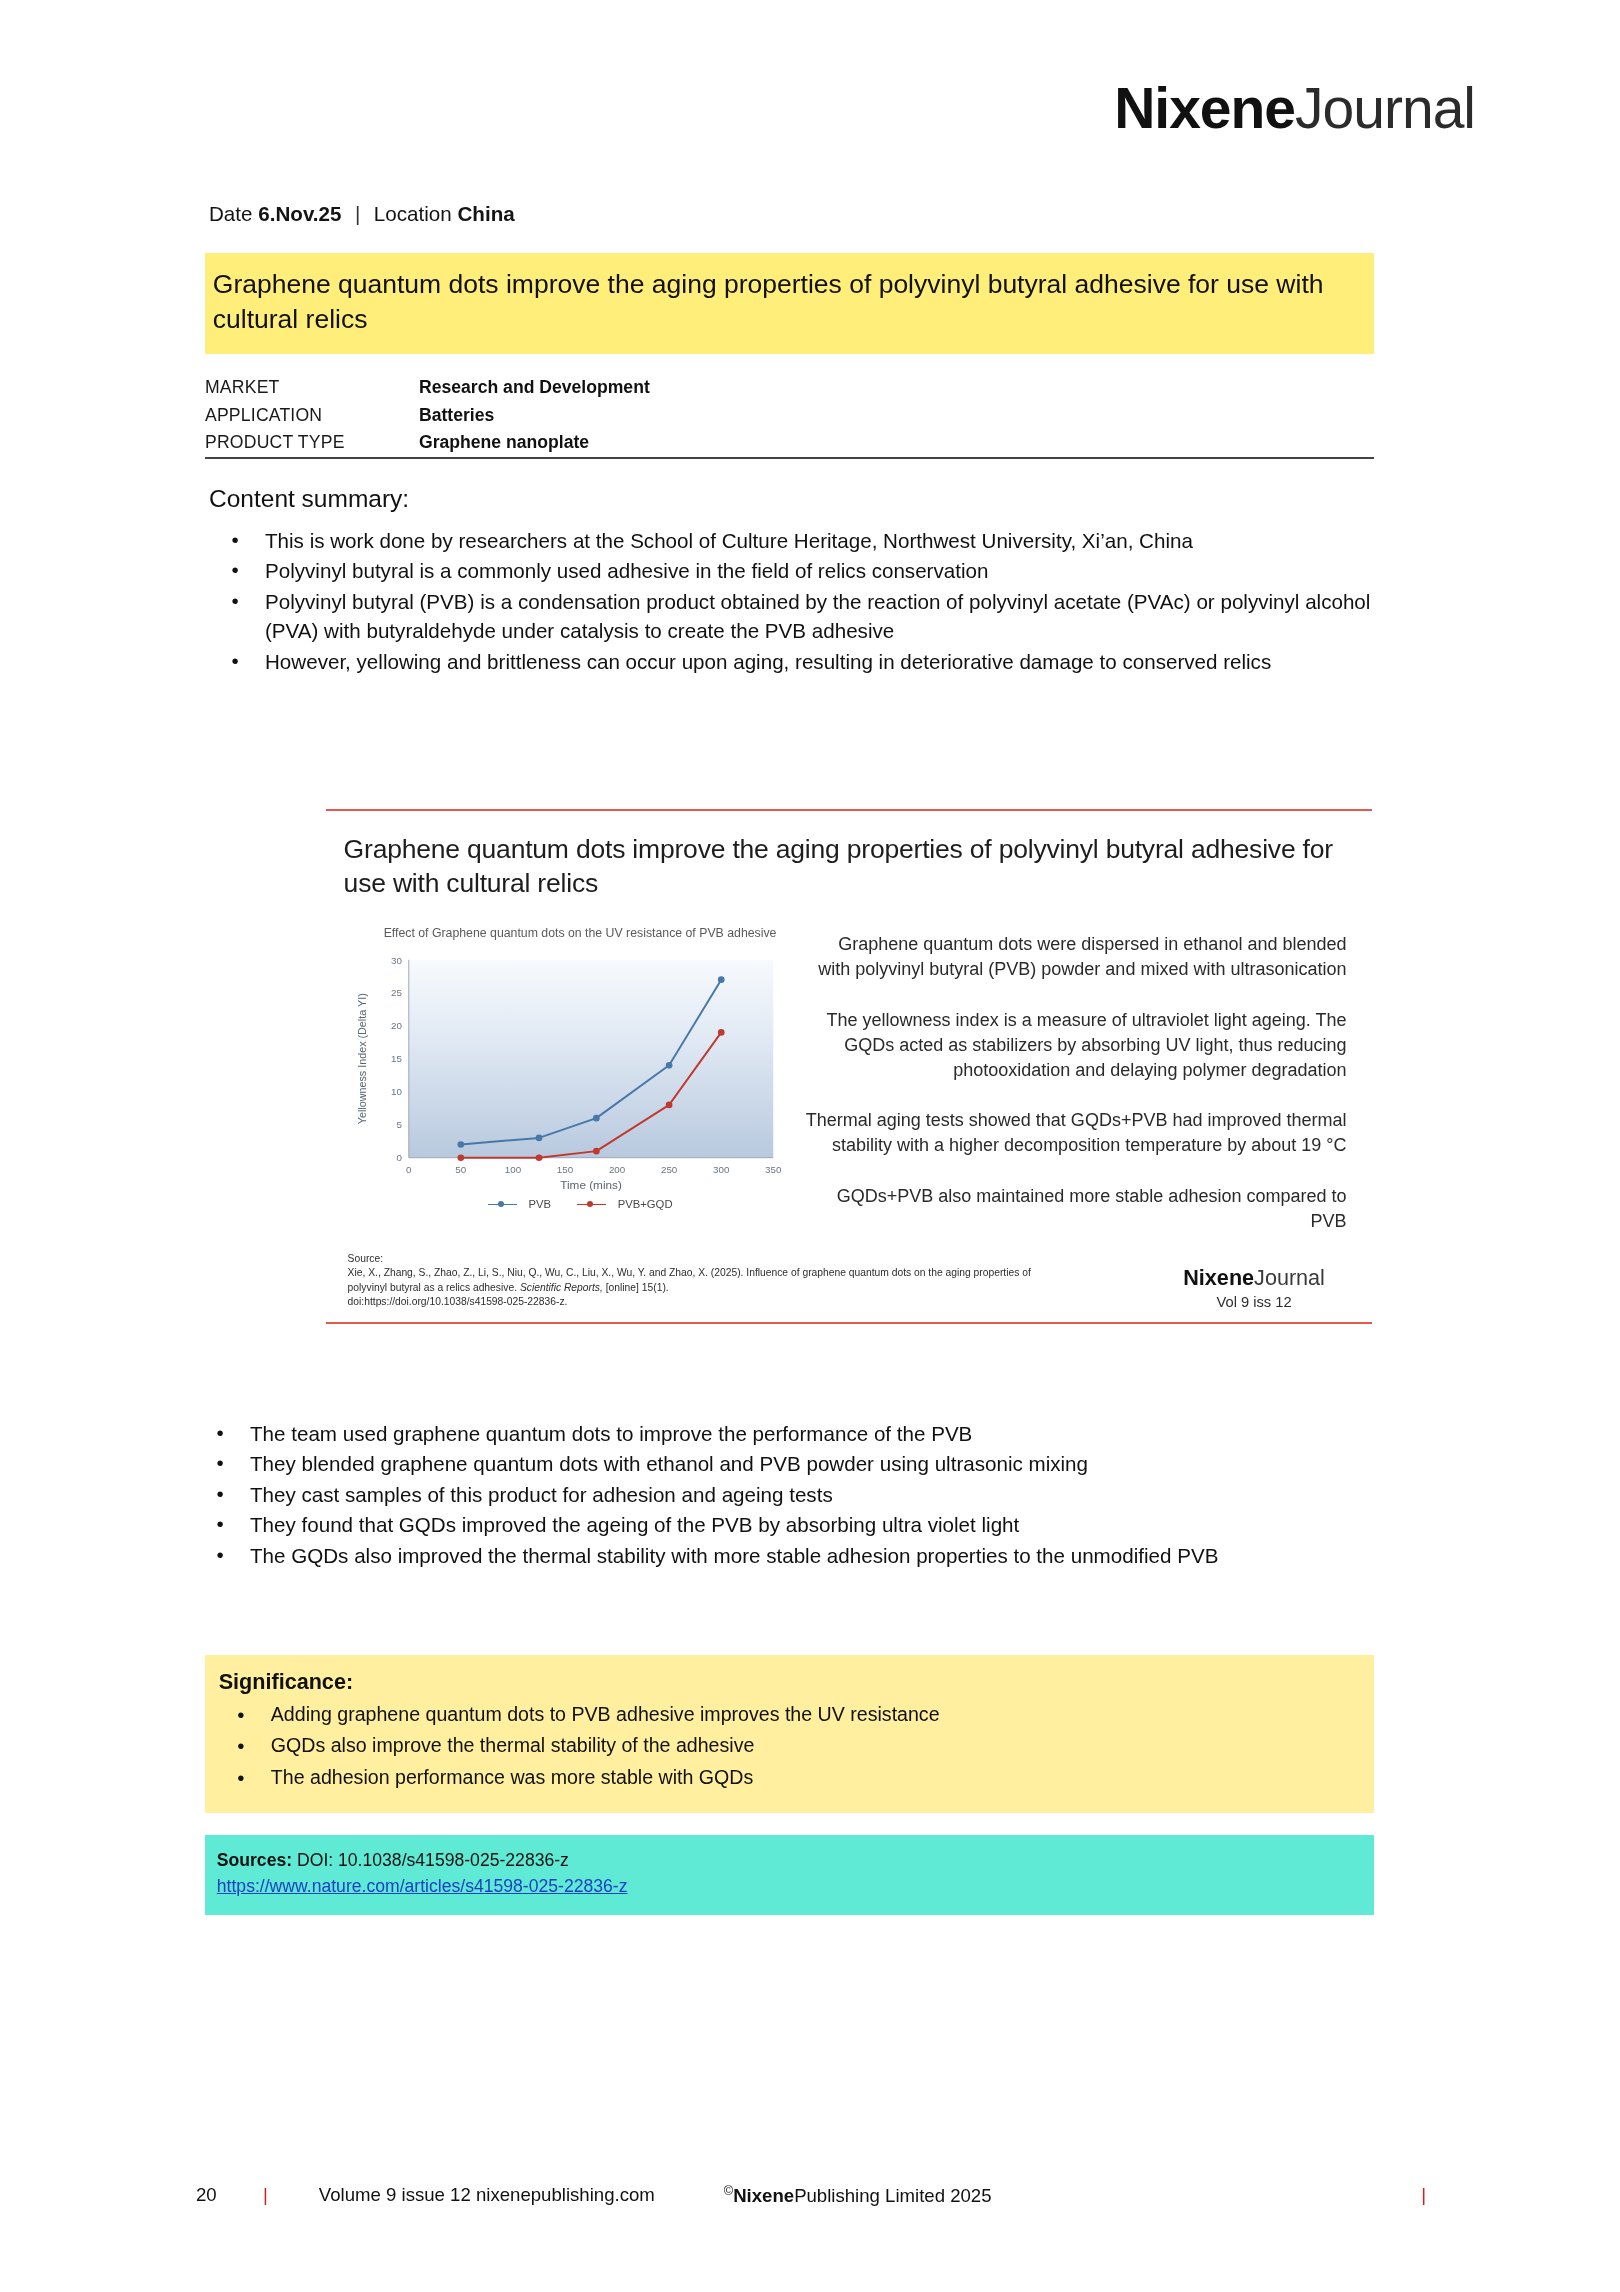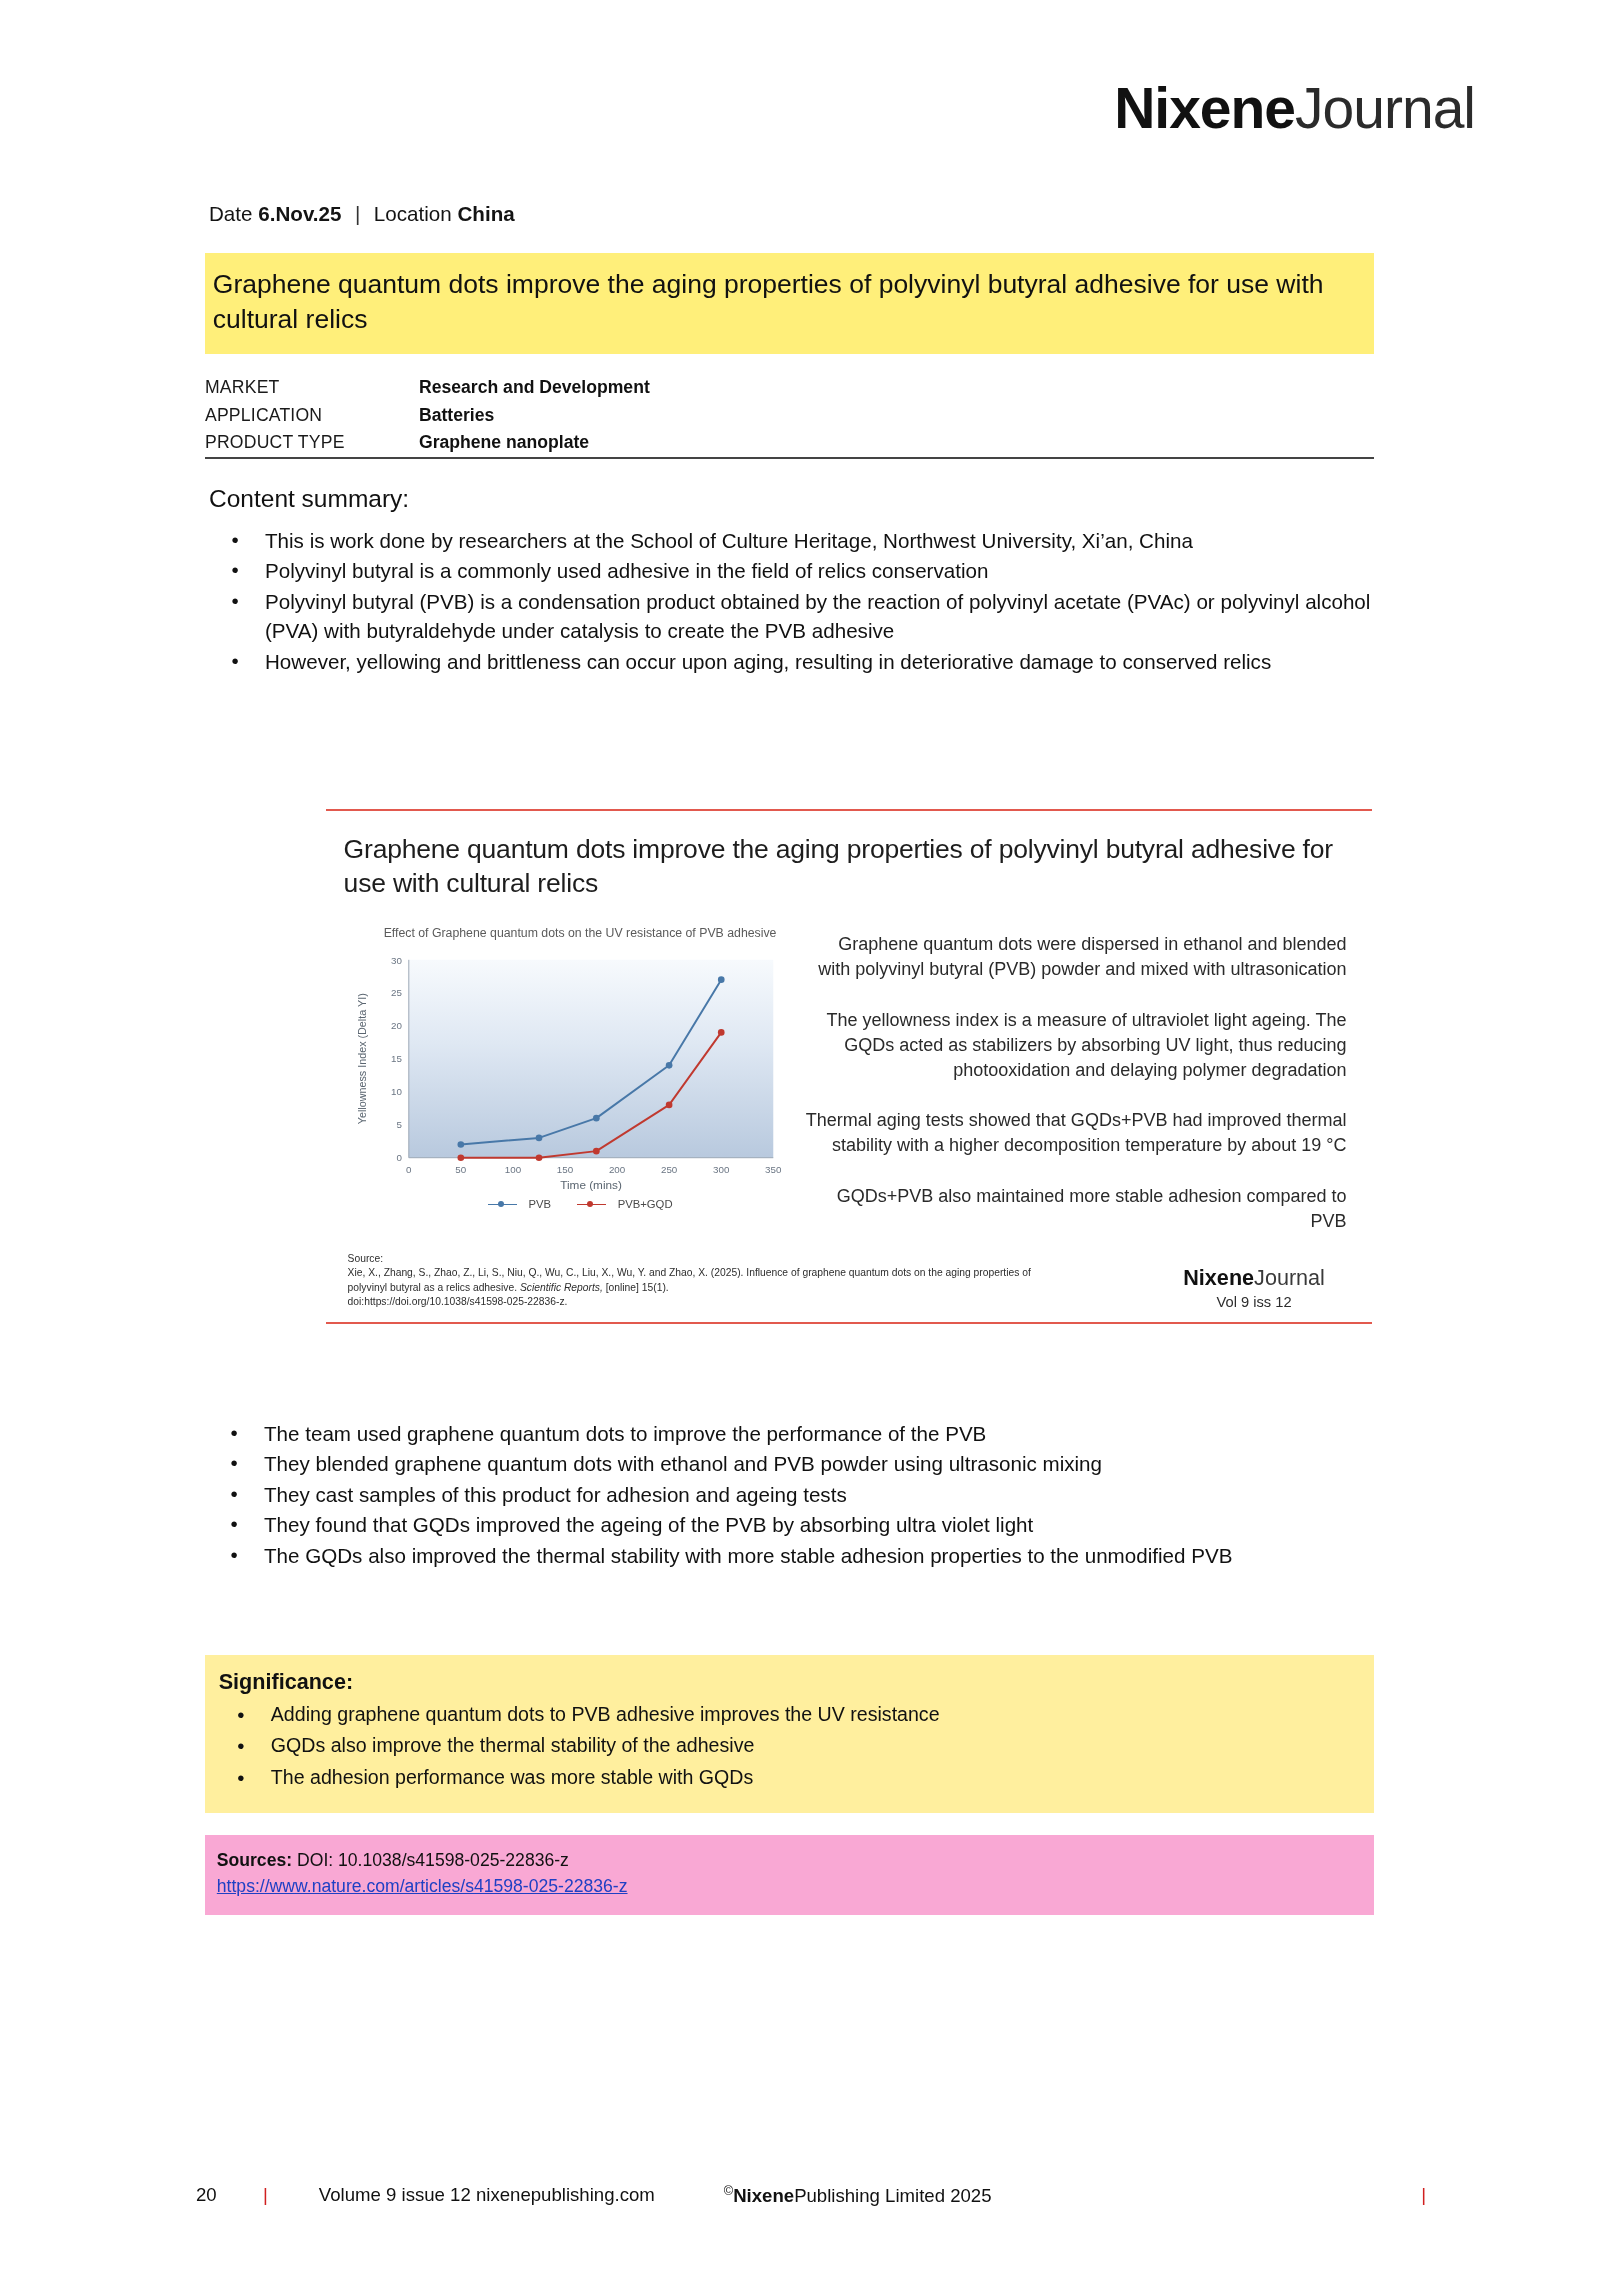--- a/index.html
+++ b/index.html
@@ -129,21 +129,21 @@
   #summary-bullets {
     position: absolute;
     top: 526px;
     left: 209px;
     width: 1162px;
   }
 
   #findings-bullets {
     position: absolute;
     top: 1419px;
-    left: 208px;
+    left: 194px;
     width: 1162px;
   }
 
   
   .infographic {
     position: absolute;
     top: 809px;
     left: 326px;
     width: 1046px;
     box-sizing: border-box;
@@ -282,21 +282,21 @@
     margin: 0 0 5.9px 3.9px;
   }
   .significance ul.bullets > li { font-size: 19.6px; line-height: 1.42; margin-bottom: 3.9px; }
 
   
   .sources {
     position: absolute;
     top: 1835px;
     left: 205px;
     width: 1169px;
-    background: #f9a8d4;
+    background: #5eead4;
     box-sizing: border-box;
     padding: 11.8px 11.8px 15.7px 11.8px;
   }
   .sources .src-row {
     font-size: 17.6px;
     line-height: 1.5;
     color: #111111;
   }
   .sources .src-key { font-weight: 700; }
   .sources a.src-link {

